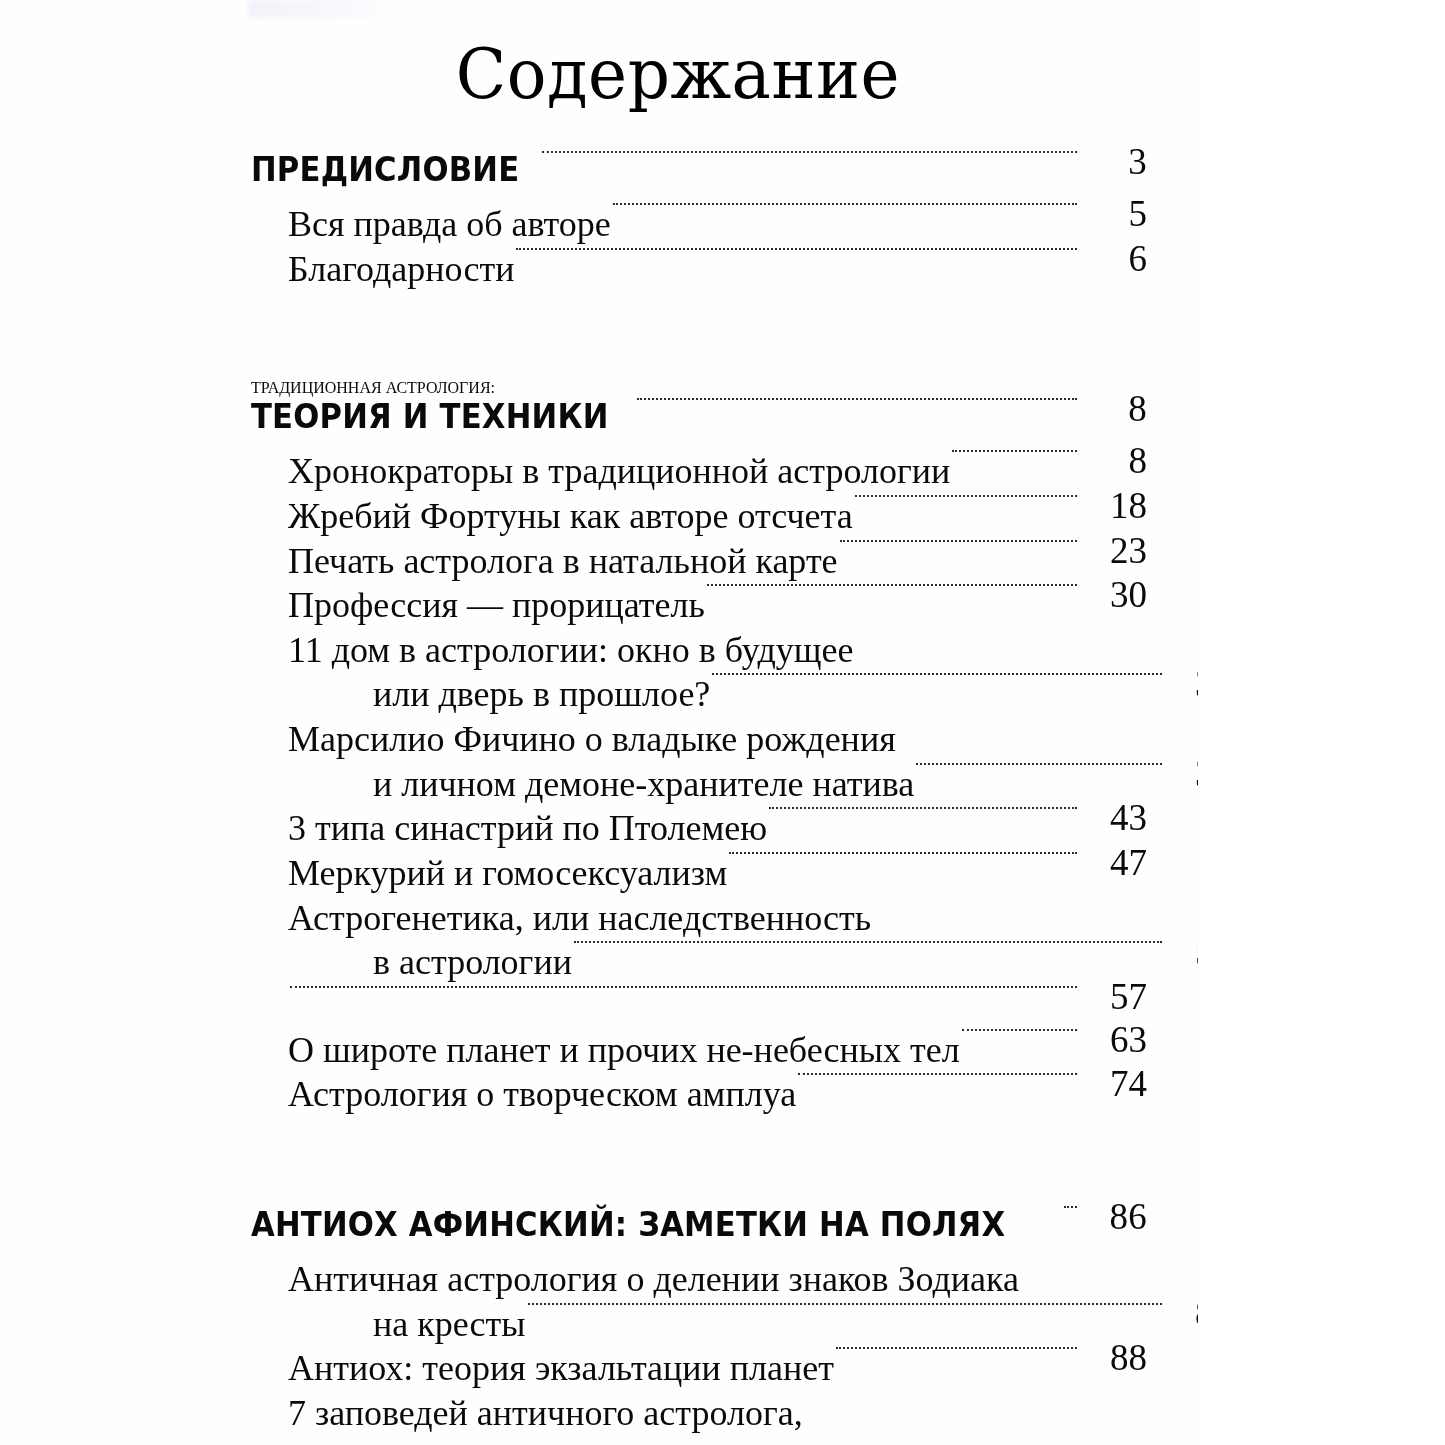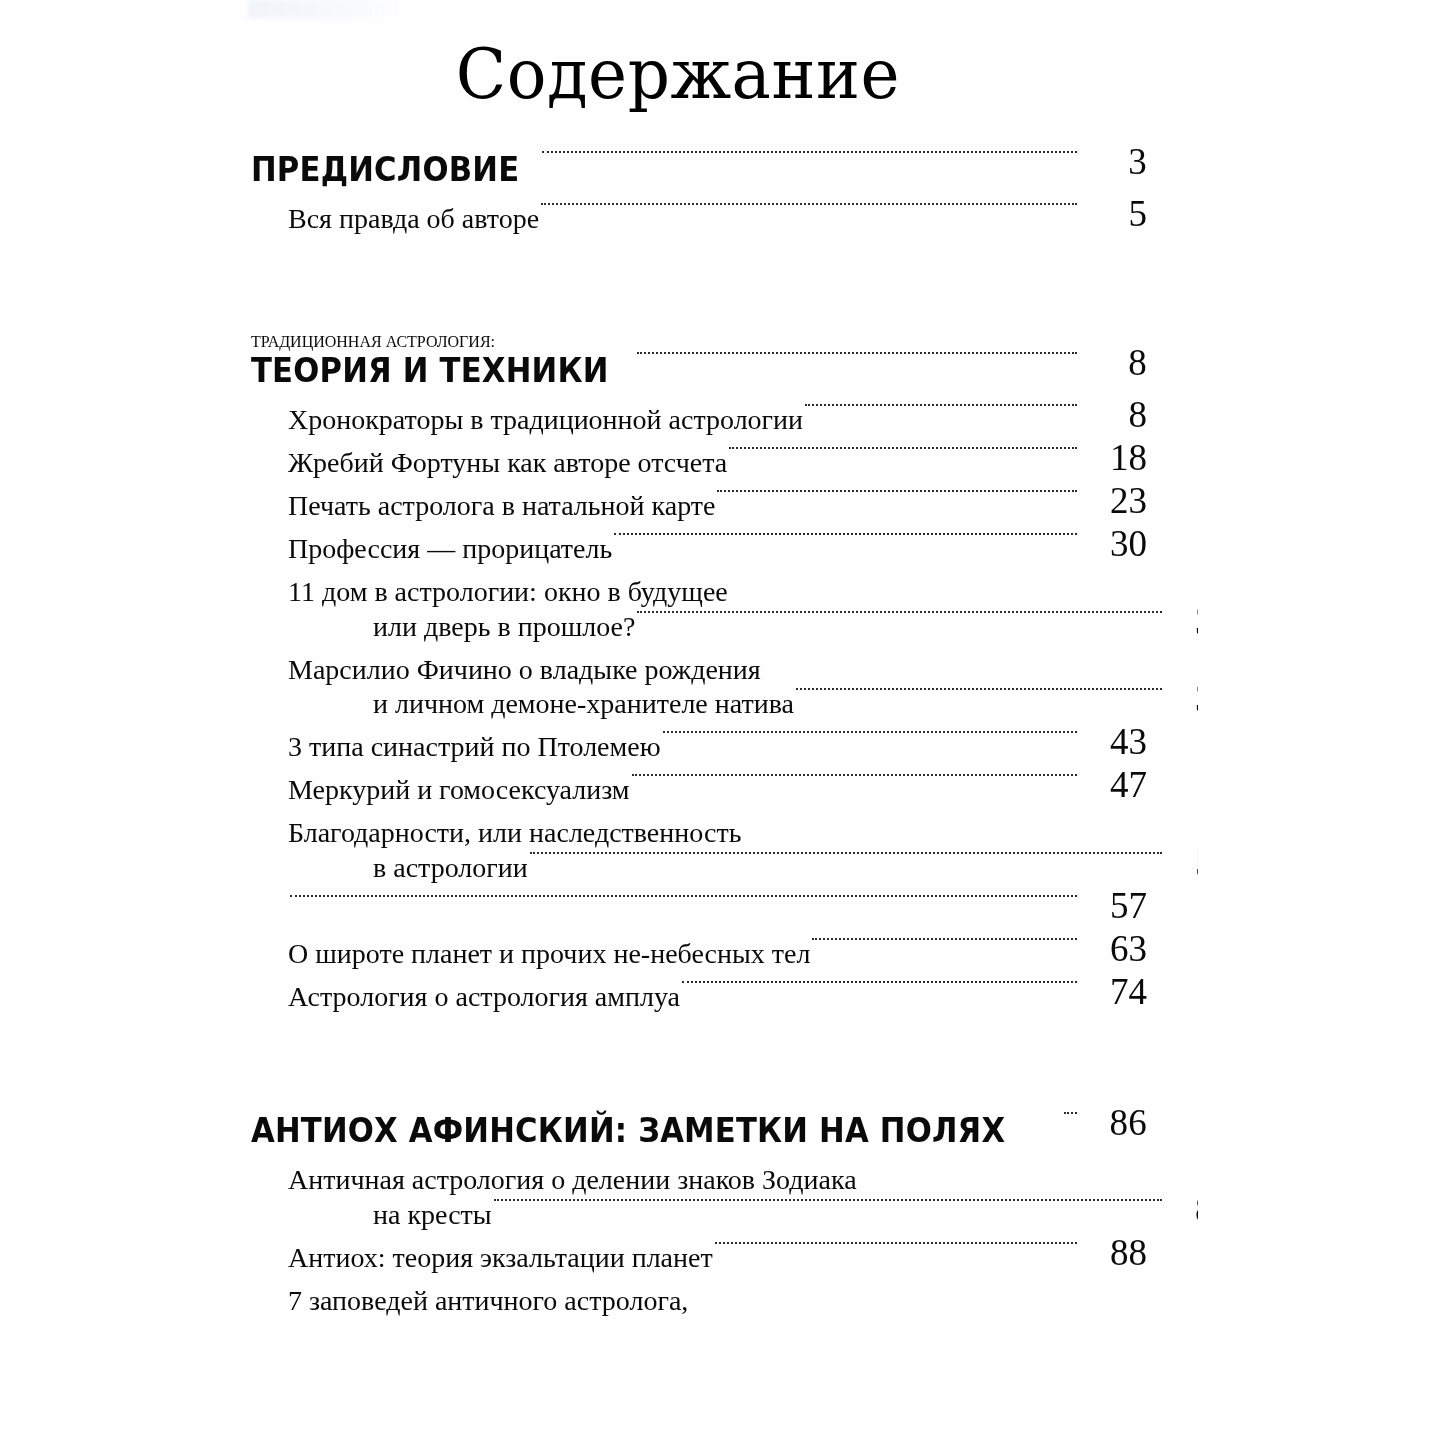--- a/index.html
+++ b/index.html
@@ -105,21 +105,21 @@
     position: relative;
     top: -10px;
   }
   .section .leader {
     margin-bottom: 7px;
   }
 
   
   .entry .label,
   .entry .cont {
-    font-size: 28px;
+    font-size: 36px;
     line-height: 1.24;
     white-space: pre;
   }
   .entry {
     margin-left: 37px;
   }
   .entry .pageno {
     font-size: 37px;
     position: relative;
     top: -10px;
@@ -152,20 +152,27 @@
         </div>
       </div>
       <div class="sp-sm"></div>
       <div class="entry">
         <div class="row">
           <span class="label">Вся правда об авторе</span>
           <span class="leader"></span>
           <span class="pageno">5</span>
         </div>
       </div>
+      <div class="entry">
+        <div class="row">
+          <span class="label">Благодарности</span>
+          <span class="leader"></span>
+          <span class="pageno">6</span>
+        </div>
+      </div>
       <div class="sp-xl"></div>
       <div><span class="head-line">ТРАДИЦИОННАЯ АСТРОЛОГИЯ:</span><div class="row section">
           <span class="label">ТЕОРИЯ И ТЕХНИКИ</span>
           <span class="leader"></span>
           <span class="pageno">8</span>
         </div></div>
       <div class="sp-sm"></div>
       <div class="entry">
         <div class="row">
           <span class="label">Хронократоры в традиционной астрологии</span>
@@ -218,21 +225,21 @@
         </div>
       </div>
       <div class="entry">
         <div class="row">
           <span class="label">Меркурий и гомосексуализм</span>
           <span class="leader"></span>
           <span class="pageno">47</span>
         </div>
       </div>
       <div class="entry">
-        <div class="cont">Благодарности, или наследственность</div>
+        <div class="cont">Астрогенетика, или наследственность</div>
         <div class="row cont-line">
           <span class="label">в астрологии</span>
           <span class="leader"></span>
           <span class="pageno">53</span>
         </div>
       </div>
       <div class="entry">
         <div class="row">
           <span class="leader"></span>
           <span class="pageno">57</span>
@@ -240,21 +247,21 @@
       </div>
       <div class="entry">
         <div class="row">
           <span class="label">О широте планет и прочих не-небесных тел</span>
           <span class="leader"></span>
           <span class="pageno">63</span>
         </div>
       </div>
       <div class="entry">
         <div class="row">
-          <span class="label">Астрология о астрология амплуа</span>
+          <span class="label">Астрология о творческом амплуа</span>
           <span class="leader"></span>
           <span class="pageno">74</span>
         </div>
       </div>
       <div class="sp-xl"></div>
       <div>
         <div class="row section">
           <span class="label">АНТИОХ АФИНСКИЙ: ЗАМЕТКИ НА ПОЛЯХ</span>
           <span class="leader"></span>
           <span class="pageno">86</span>

